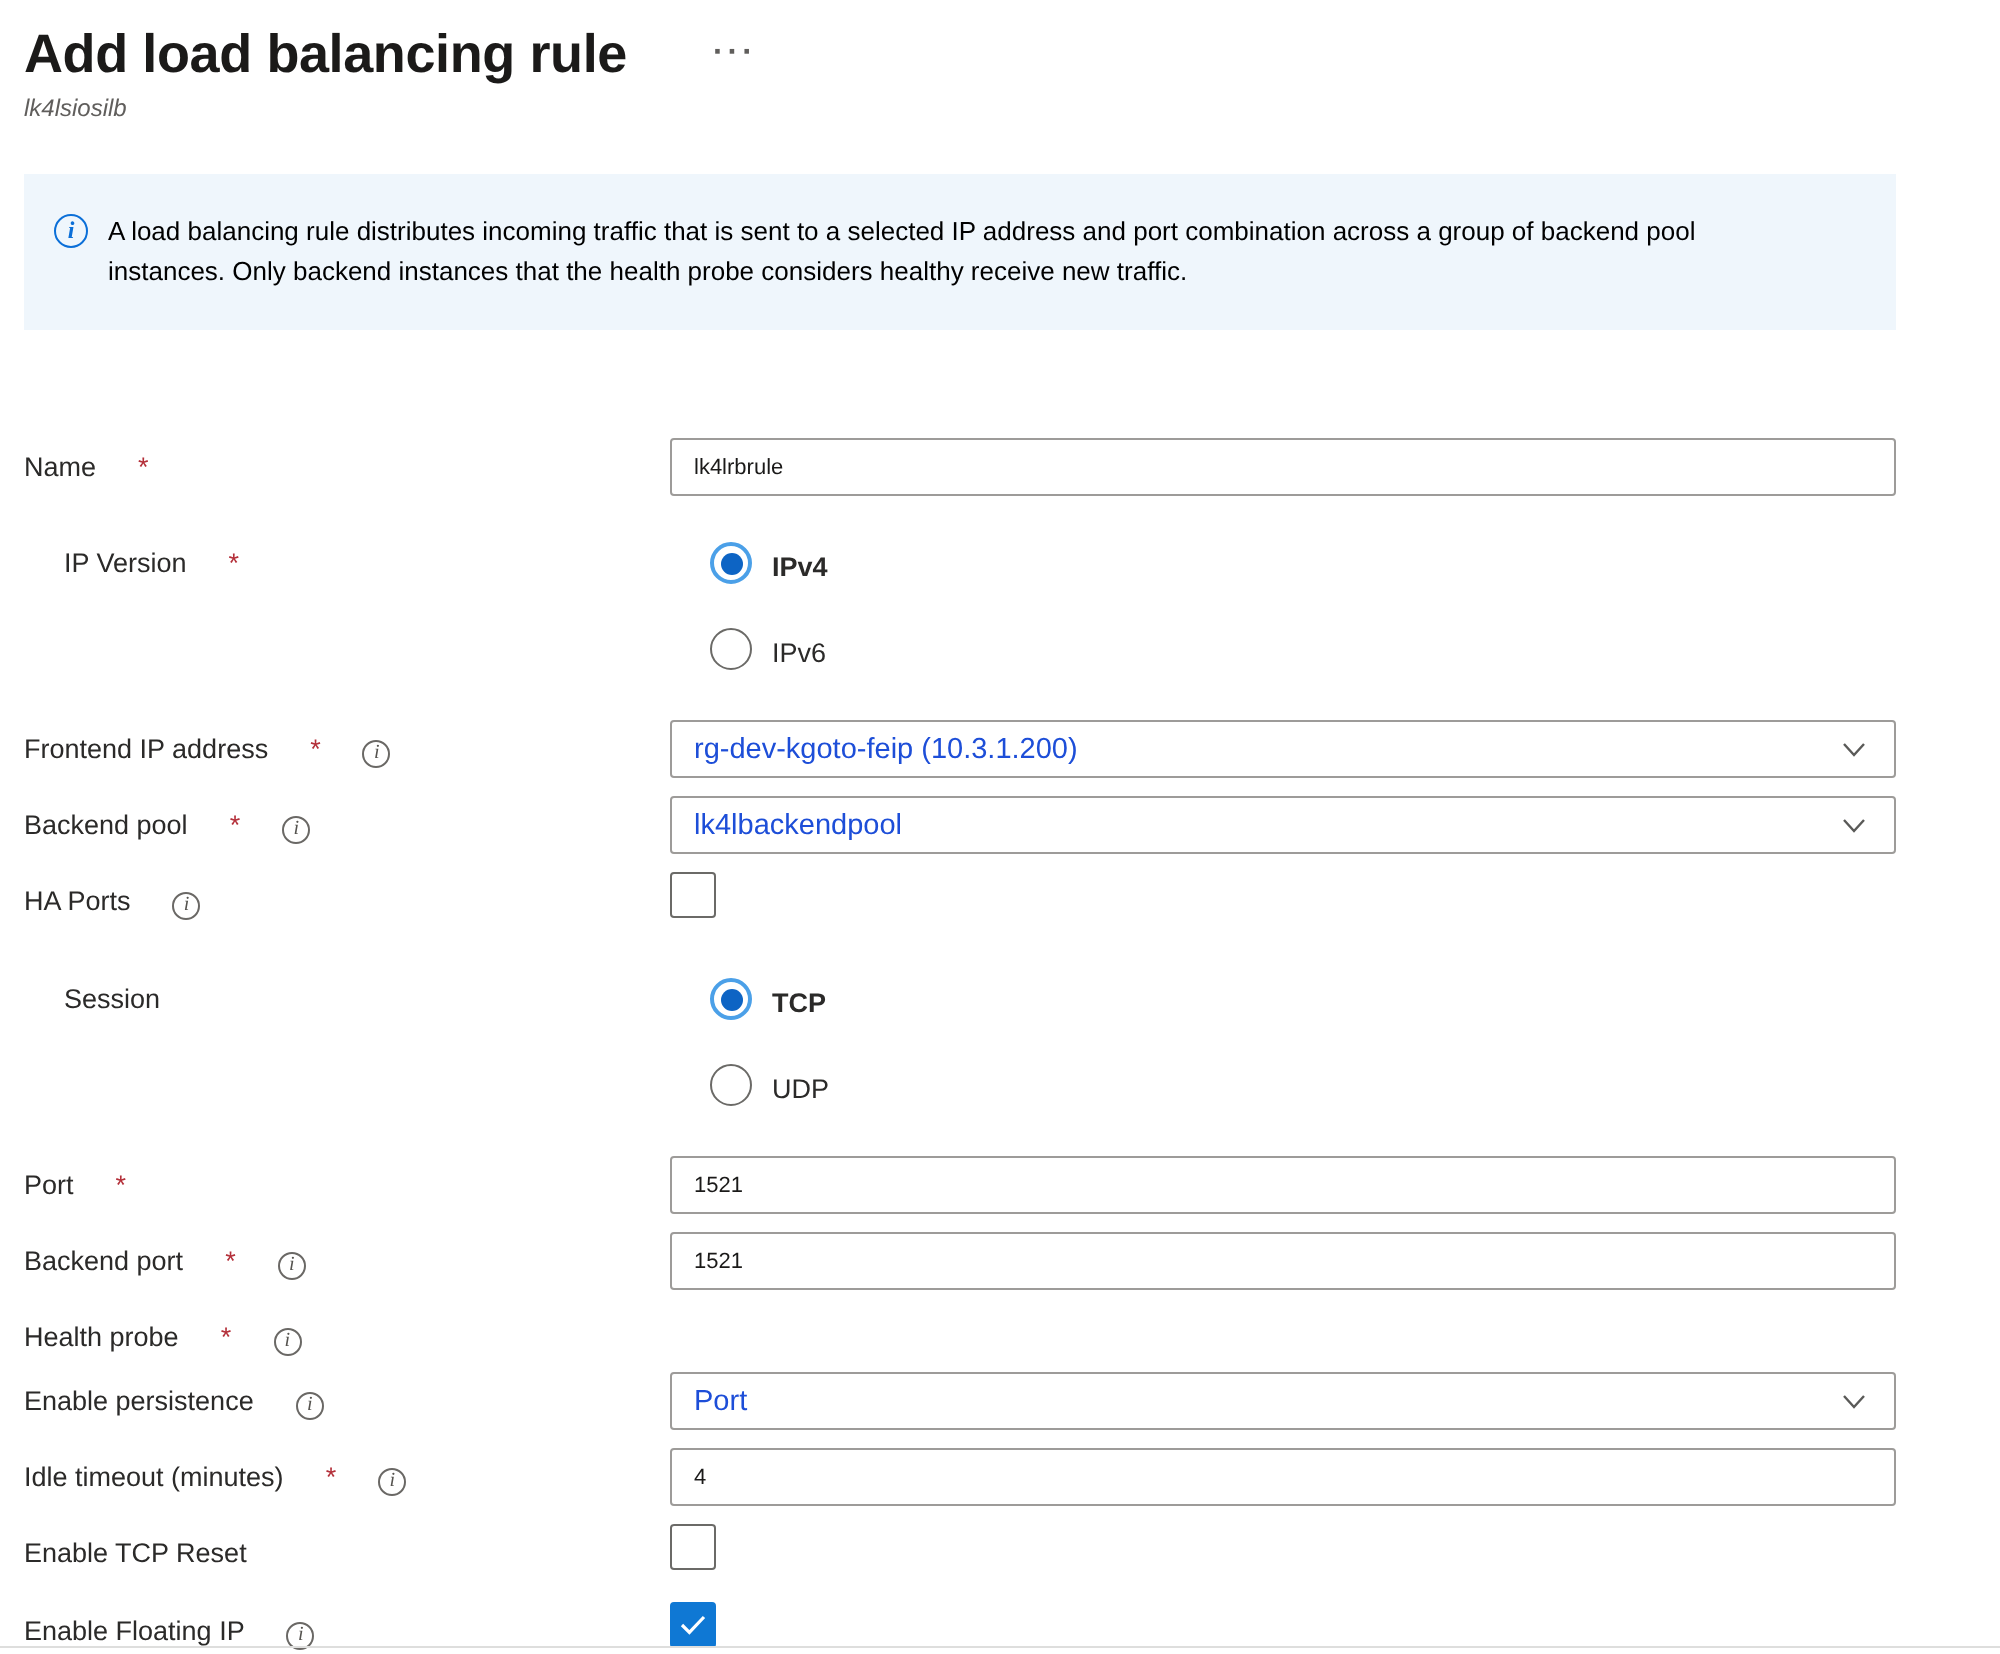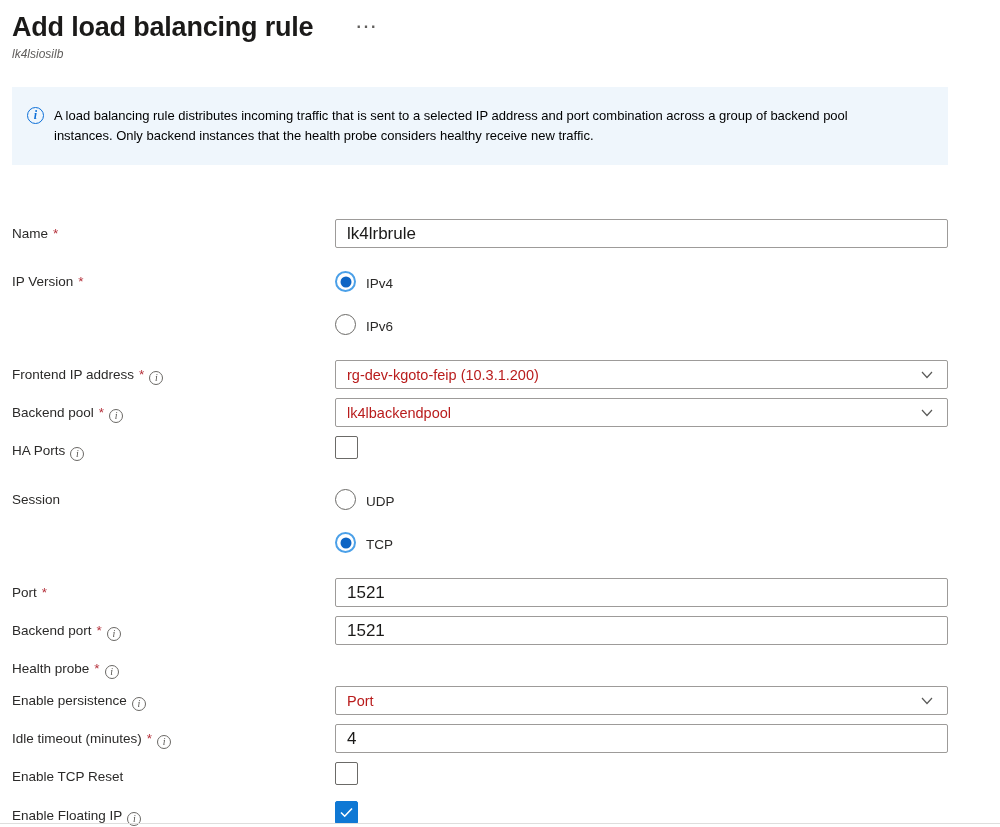--- a/index.html
+++ b/index.html
@@ -71,25 +71,25 @@
   
   .form { margin-top: 54px; width: 936px; }
   .row { display: flex; align-items: flex-start; margin-bottom: 9px; }
   .label-col {
     width: 323px;
     flex: 0 0 323px;
     padding-top: 6px;
     font-size: 13.5px;
     color: #2b2a29;
     display: flex;
-    align-items: flex-end;
-    gap: 5px;
+    align-items: center;
+    gap: 21px;
     line-height: 17px;
   }
-  .label-col.group-label { padding-top: 16px; }
+  .label-col.group-label { padding-top: 16px; margin-left: 20px; }
   .req { color: #b4303a; font-size: 13.5px; }
   .info-i {
     width: 14px; height: 14px;
     border: 1px solid #6a6865;
     border-radius: 50%;
     color: #55534f;
     display: inline-flex;
     align-items: center;
     justify-content: center;
     font-family: "Liberation Serif", serif;
@@ -102,52 +102,52 @@
   }
   .control-col { flex: 1 1 auto; }
 
   .text-input {
     width: 100%;
     height: 29px;
     border: 1px solid #9d9b99;
     border-radius: 2px;
     padding: 0 11px;
     font-family: "Liberation Sans", "DejaVu Sans", sans-serif;
-    font-size: 17px;
+    font-size: 11px;
     color: #1b1a19;
     background: #fff;
     outline: none;
   }
 
   .select {
     width: 100%;
     height: 29px;
     border: 1px solid #9d9b99;
     border-radius: 2px;
     padding: 0 34px 0 11px;
     display: flex;
     align-items: center;
     justify-content: space-between;
     background: #fff;
     cursor: pointer;
     position: relative;
   }
-  .select-value { font-size: 14.5px; color: #b91c1c; white-space: nowrap; }
+  .select-value { font-size: 14.5px; color: #1d4ed8; white-space: nowrap; }
   .chev { position: absolute; right: 14px; top: 10px; }
 
   
   .radio-row {
     display: flex;
     align-items: center;
     gap: 10px;
     height: 23px;
     margin-bottom: 20px;
     cursor: pointer;
   }
-  .radio-group .radio-row:first-child { margin-top: 13px; }
+  .radio-group .radio-row:first-child { margin-top: 13px; font-weight: bold; }
   .radio-group .radio-row:last-child { margin-bottom: 15px; }
   .radio {
     width: 21px; height: 21px;
     flex: 0 0 21px;
     border: 1px solid #6b6a67;
     border-radius: 50%;
     background: #fff;
     position: relative;
   }
   .radio.checked { border: 2px solid #4ba0e8; }
@@ -279,26 +279,26 @@
       </div>
     </div>
   </div>
 
   <div class="row">
     <div class="label-col group-label">
       <span>Session</span>
     </div>
     <div class="control-col radio-group">
       <div class="radio-row">
+        <span class="radio checked"></span>
+        <span class="radio-label">TCP</span>
+      </div>
+      <div class="radio-row">
         <span class="radio"></span>
         <span class="radio-label">UDP</span>
-      </div>
-      <div class="radio-row">
-        <span class="radio checked"></span>
-        <span class="radio-label">TCP</span>
       </div>
     </div>
   </div>
 
   <div class="row">
     <div class="label-col">
       <span>Port</span>
       <span class="req">*</span>
     </div>
     <div class="control-col">

